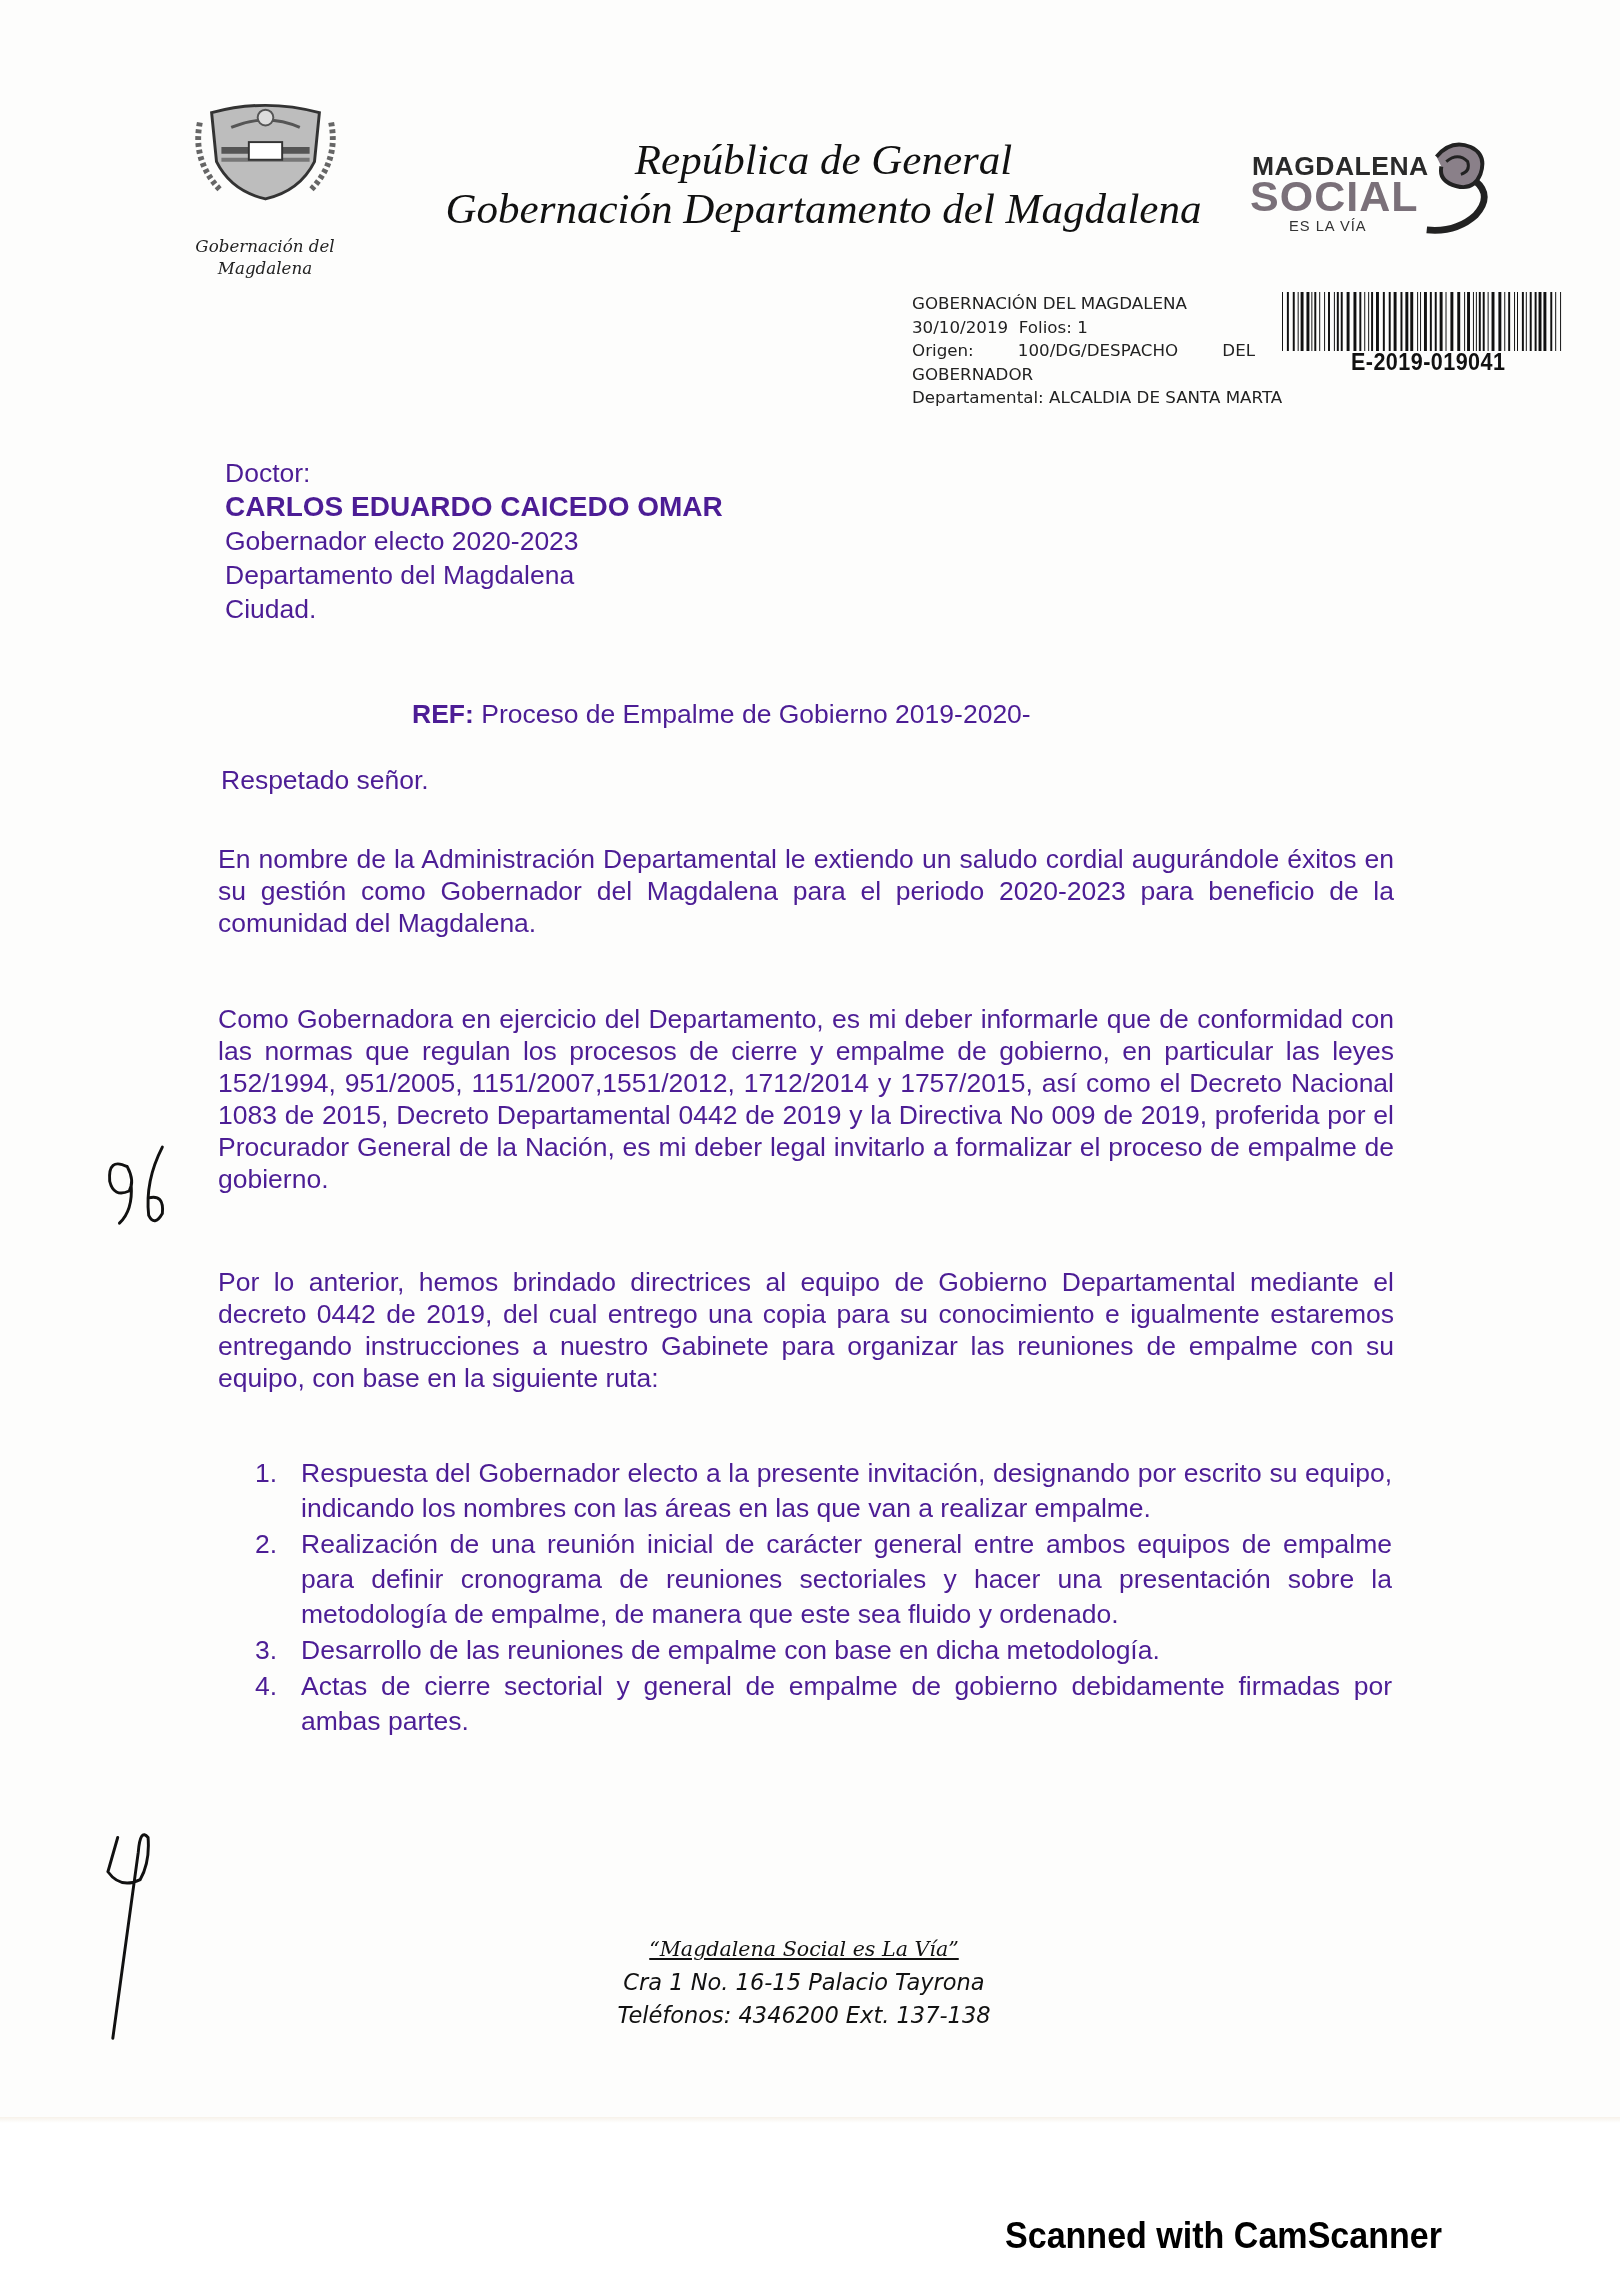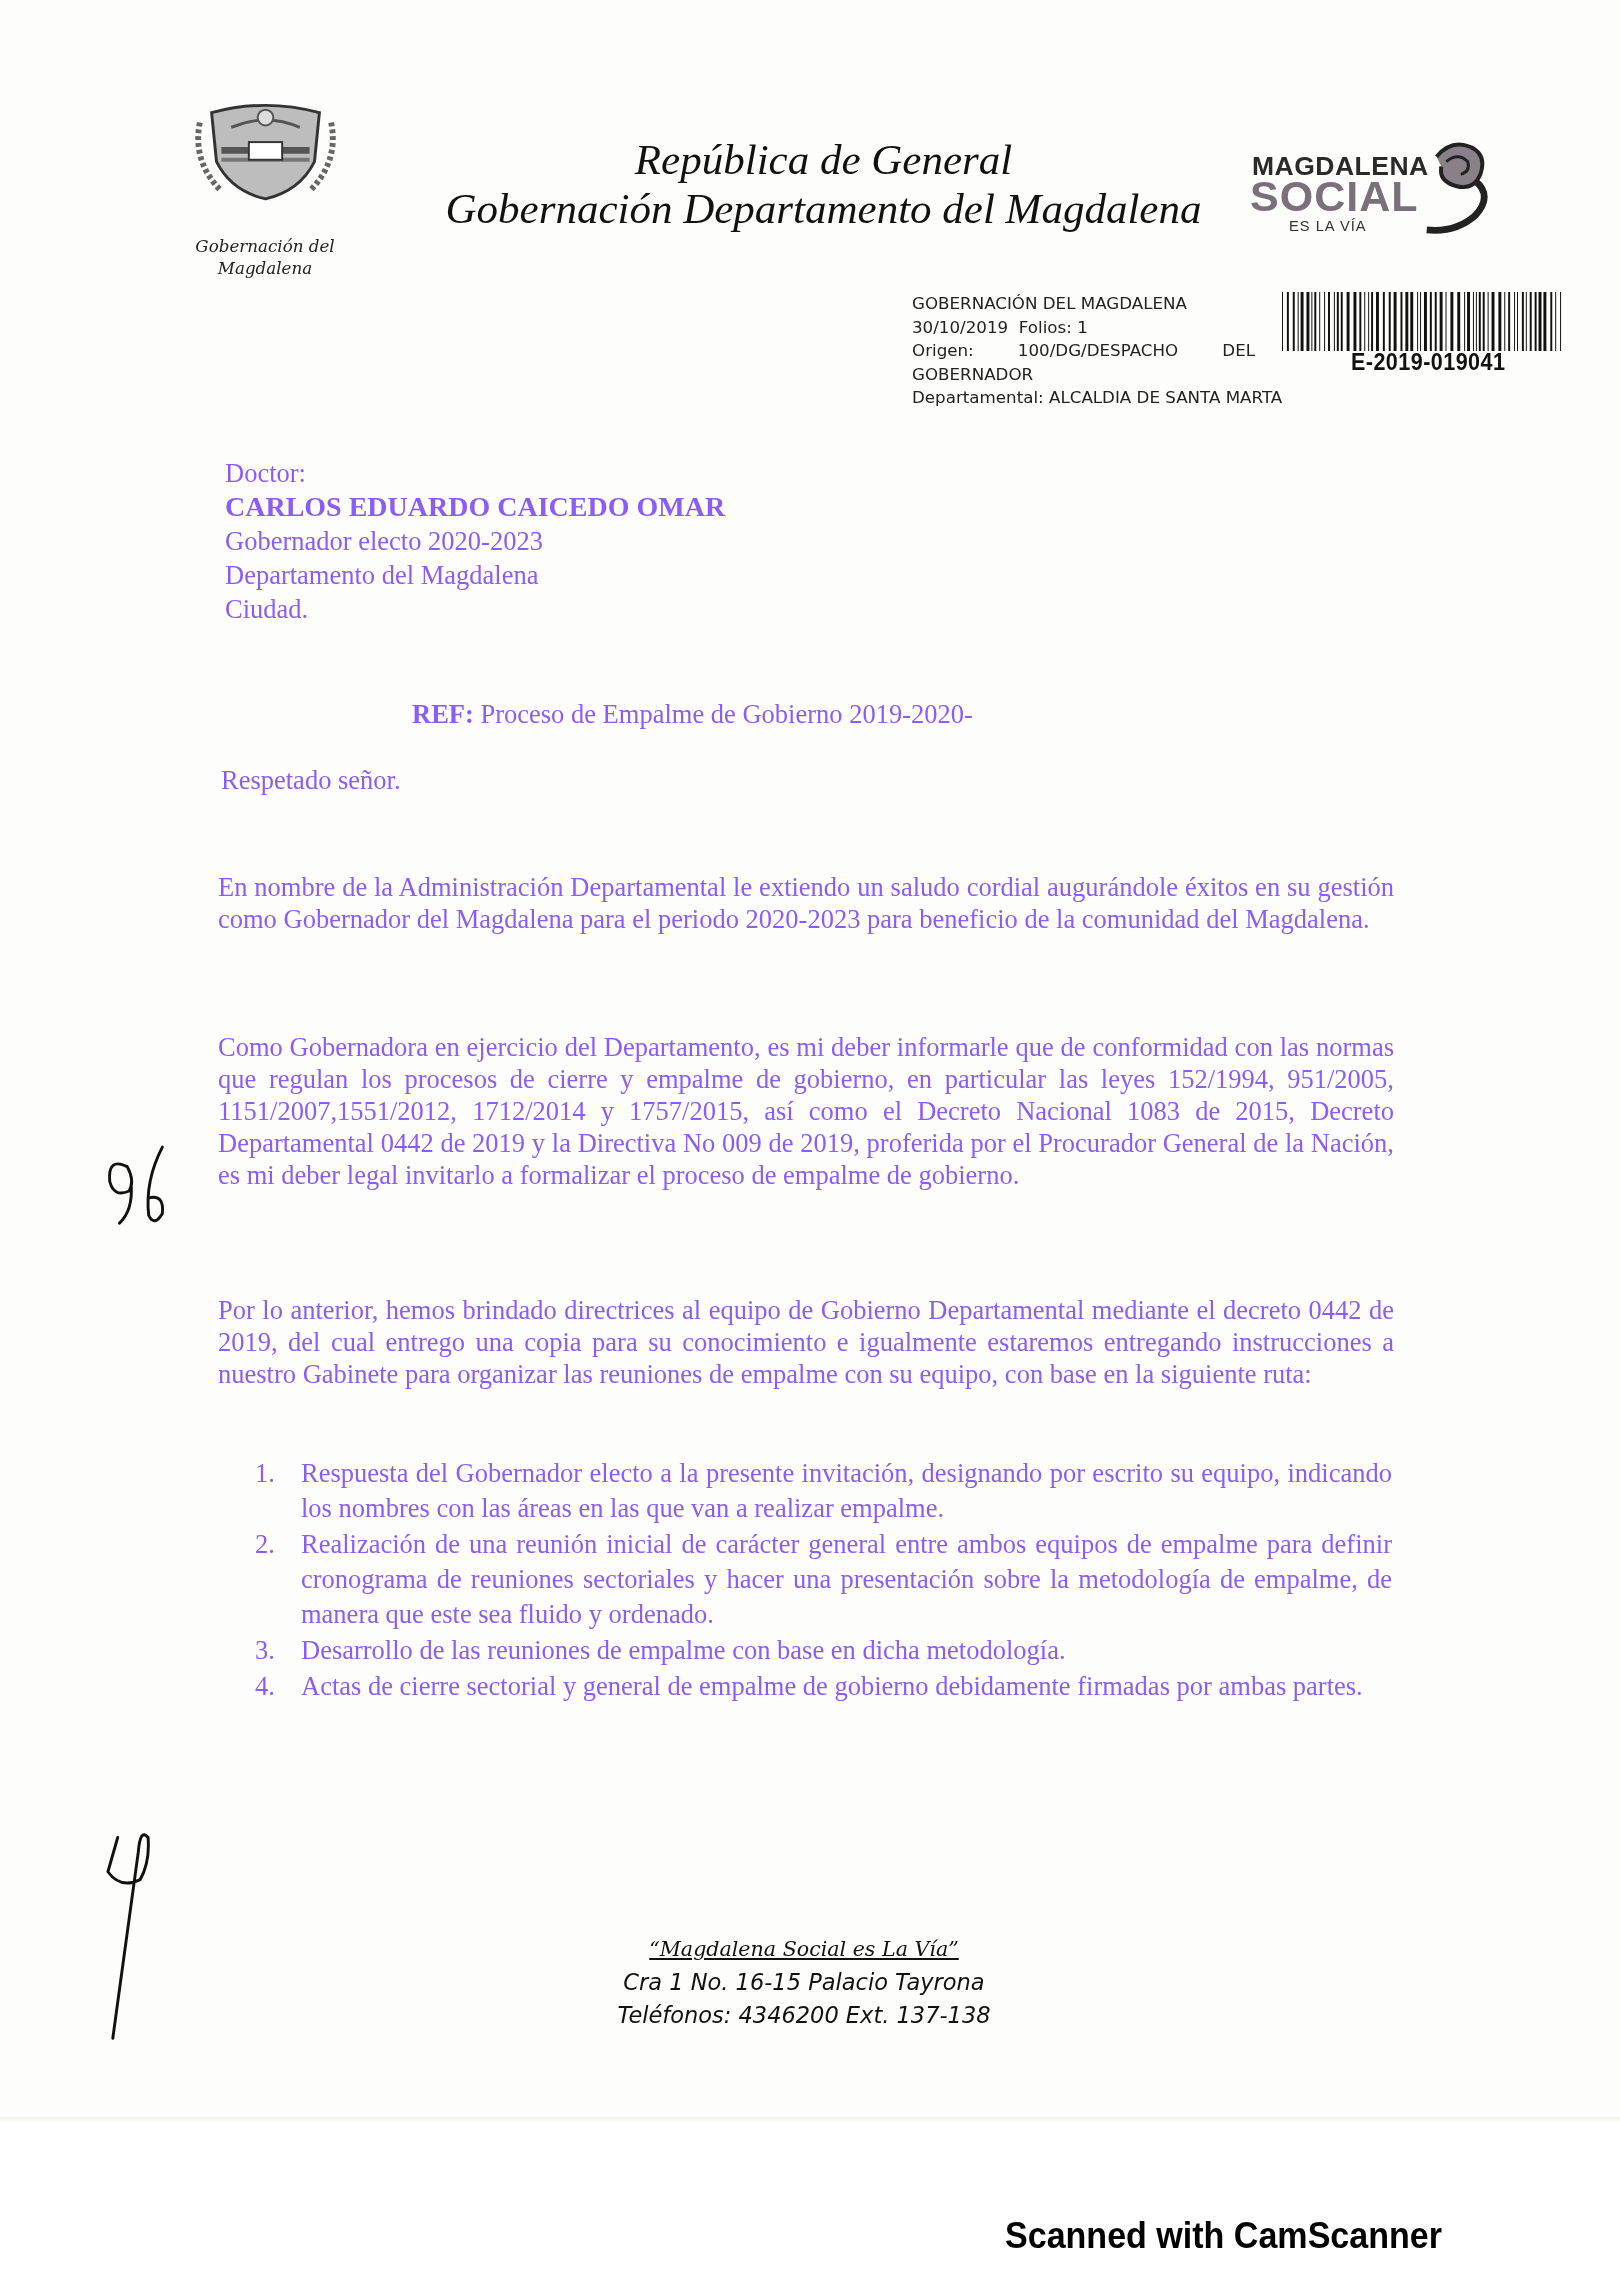--- a/index.html
+++ b/index.html
@@ -22,27 +22,27 @@
   .brand svg { position: absolute; left: 167px; top: 0; }
 
   
   .stamp { position: absolute; left: 912px; top: 292px; width: 372px; font-family: "DejaVu Sans", sans-serif; font-size: 16.7px; line-height: 23.5px; color: #222; }
   .stamp .row { white-space: nowrap; }
   .stamp .origen { display: flex; justify-content: space-between; width: 343px; }
   .barcode { position: absolute; left: 1282px; top: 292px; width: 282px; height: 59px; }
   .barcode-num { position: absolute; left: 1351px; top: 348px; font-family: "Liberation Sans", sans-serif; font-size: 24.5px; font-weight: bold; letter-spacing: 0.5px; color: #111; transform: scaleX(0.88); transform-origin: left; }
 
   
-  .text { font-family: Liberation Serif, serif; font-size: 26.5px; color: #8b5cf6; }
+  .text { font-family: Liberation Sans, sans-serif; font-size: 26.5px; color: #4c1d95; }
   .recipient { position: absolute; left: 225px; top: 456px; line-height: 34px; }
   .recipient .name { font-weight: bold; font-size: 28px; }
   .ref { position: absolute; left: 412px; top: 698px; line-height: 33px; }
   .ref b { font-weight: bold; }
   .salutation { position: absolute; left: 221px; top: 765px; }
-  .para { position: absolute; left: 218px; width: 1176px; text-align: justify; line-height: 32px; margin-top: 28px; }
+  .para { position: absolute; left: 218px; width: 1176px; text-align: justify; line-height: 32px; }
   .p1 { top: 843px; }
   .p2 { top: 1003px; }
   .p3 { top: 1266px; }
   .steps { position: absolute; left: 250px; top: 1456px; width: 1142px; margin: 0; padding: 0; list-style: none; }
   .steps li { position: relative; padding-left: 51px; line-height: 35px; text-align: justify; margin-bottom: 1px; }
   .steps li .num { position: absolute; left: 4.9px; top: 0; }
 
   
   .footer { position: absolute; left: 549px; top: 1933px; width: 510px; text-align: center; color: #111; }
   .footer .motto { font-family: "DejaVu Serif", serif; font-style: italic; font-size: 20.6px; line-height: 33px; text-decoration: underline; }

